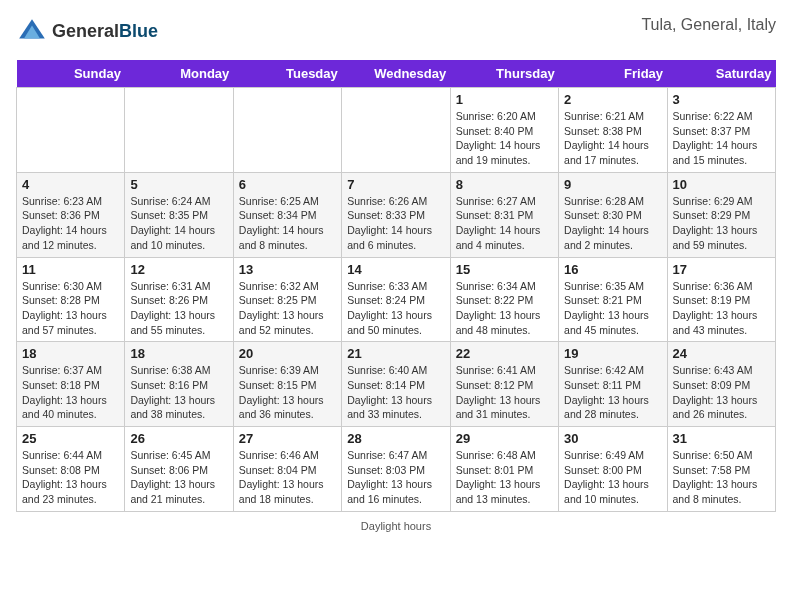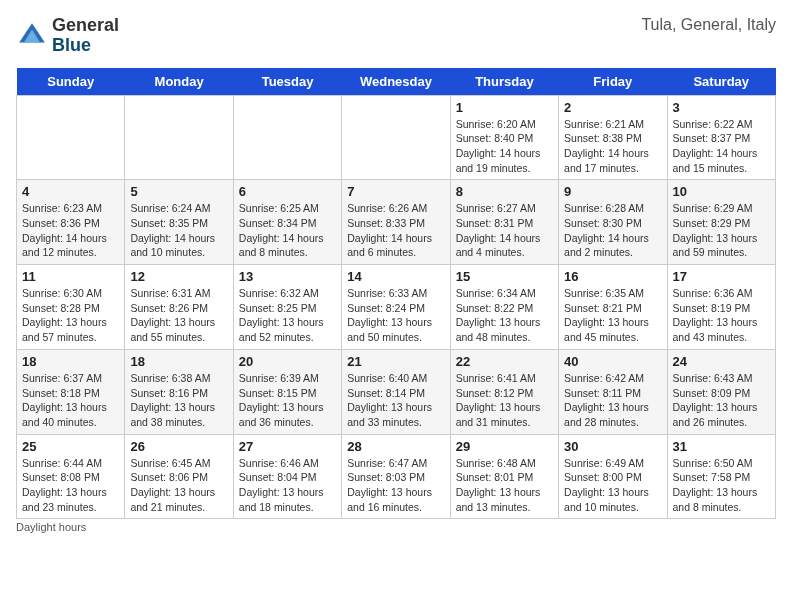--- a/index.html
+++ b/index.html
@@ -15,21 +15,21 @@
       justify-content: space-between;
       align-items: flex-start;
       margin-bottom: 12px;
     }
     .logo {
       display: flex;
       align-items: center;
     }
     .logo-text {
       display: flex;
-      flex-direction: column;
+      flex-direction: row;
       line-height: 1.1;
     }
     .logo-general {
       font-size: 18px;
       font-weight: bold;
       color: #333;
     }
     .logo-blue {
       font-size: 18px;
       font-weight: bold;
@@ -51,24 +51,24 @@
     .location {
       font-size: 16px;
       color: #555;
     }
     table {
       width: 100%;
       border-collapse: collapse;
       font-size: 11px;
     }
     thead tr th {
-      background: #1d4ed8;
+      background: #6d28d9;
       color: #fff;
       padding: 6px 4px;
-      text-align: center;
+      text-align: right;
       font-size: 13px;
       font-weight: bold;
     }
     tbody tr td {
       border: 1px solid #ccc;
       vertical-align: top;
       padding: 4px 5px;
       width: calc(100% / 7);
       height: 80px;
     }
@@ -218,21 +218,21 @@
         </td>
         <td>
           <div class="day-num">21</div>
           <div class="day-info">Sunrise: 6:40 AM<br>Sunset: 8:14 PM<br>Daylight: 13 hours and 33 minutes.</div>
         </td>
         <td>
           <div class="day-num">22</div>
           <div class="day-info">Sunrise: 6:41 AM<br>Sunset: 8:12 PM<br>Daylight: 13 hours and 31 minutes.</div>
         </td>
         <td>
-          <div class="day-num">40</div>
+          <div class="day-num">19</div>
           <div class="day-info">Sunrise: 6:42 AM<br>Sunset: 8:11 PM<br>Daylight: 13 hours and 28 minutes.</div>
         </td>
         <td>
           <div class="day-num">24</div>
           <div class="day-info">Sunrise: 6:43 AM<br>Sunset: 8:09 PM<br>Daylight: 13 hours and 26 minutes.</div>
         </td>
       </tr>
       <tr>
         <td>
           <div class="day-num">25</div>
@@ -259,13 +259,13 @@
           <div class="day-info">Sunrise: 6:49 AM<br>Sunset: 8:00 PM<br>Daylight: 13 hours and 10 minutes.</div>
         </td>
         <td>
           <div class="day-num">31</div>
           <div class="day-info">Sunrise: 6:50 AM<br>Sunset: 7:58 PM<br>Daylight: 13 hours and 8 minutes.</div>
         </td>
       </tr>
     </tbody>
 </table>
 
-<div style="font-size:11px; color:#555; margin-top:2px; text-align:left;">Daylight hours</div>
+<div style="font-size:11px; color:#555; margin-top:8px; text-align:center;">Daylight hours</div>
 
 </body></html>

